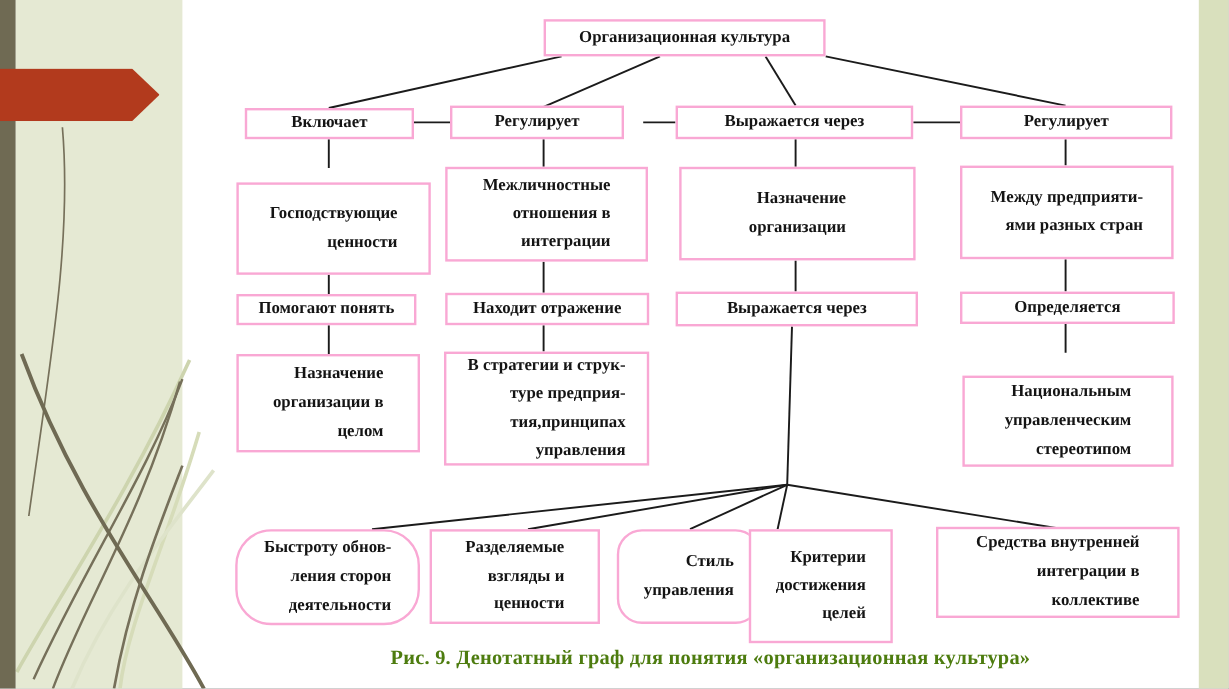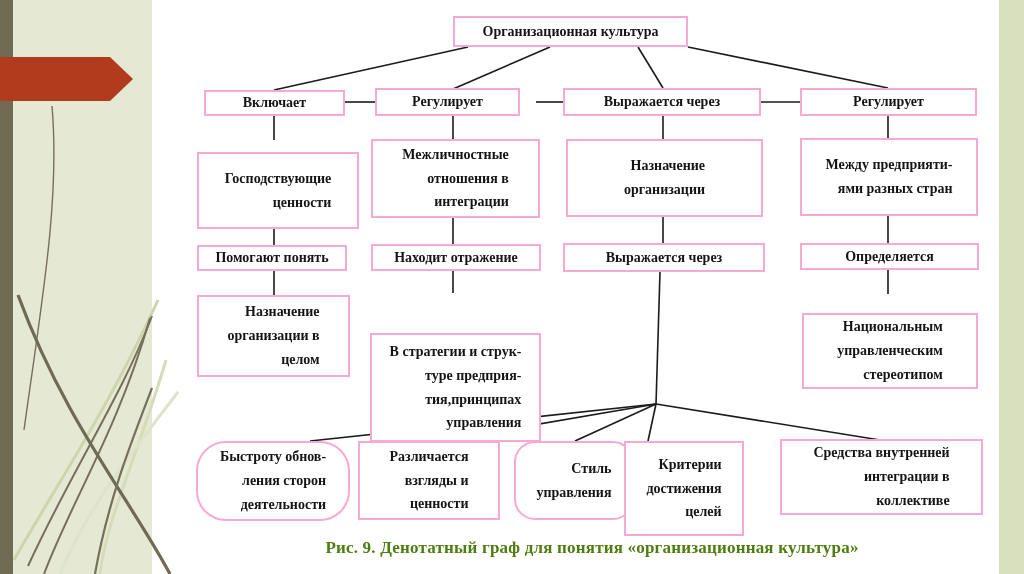--- a/index.html
+++ b/index.html
@@ -103,32 +103,32 @@
 ями разных стран</div>
 
     <div class="box slim" style="left:197px;top:245px;width:150px;height:26px;">Помогают понять</div>
     <div class="box slim" style="left:371px;top:244px;width:170px;height:27px;">Находит отражение</div>
     <div class="box slim" style="left:563px;top:243px;width:202px;height:29px;">Выражается через</div>
     <div class="box slim" style="left:800px;top:243px;width:179px;height:27px;">Определяется</div>
 
     <div class="box" style="left:197px;top:295px;width:153px;height:82px;">Назначение
 организации в
 целом</div>
-    <div class="box" style="left:370px;top:293px;width:171px;height:109px;margin-top:40px;">В стратегии и струк-
+    <div class="box" style="left:370px;top:293px;width:171px;height:95px;">В стратегии и струк-
 туре предприя-
 тия,принципах
 управления</div>
     <div class="box" style="left:802px;top:294px;width:176px;height:76px;margin-top:19px;">Национальным
 управленческим
 стереотипом</div>
 
     <div class="box" style="left:196px;top:441px;width:154px;height:80px;border-radius:30px;">Быстроту обнов-
 ления сторон
 деятельности</div>
-    <div class="box" style="left:358px;top:441px;width:142px;height:79px;">Различается
+    <div class="box" style="left:358px;top:441px;width:142px;height:79px;">Разделяемые
 взгляды и
 ценности</div>
     <div class="box" style="left:514px;top:441px;width:120px;height:79px;border-radius:21px;">Стиль
 управления</div>
     <div class="box" style="left:624px;top:441px;width:120px;height:95px;">Критерии
 достижения
 целей</div>
     <div class="box" style="left:780px;top:439px;width:203px;height:76px;">Средства внутренней
 интеграции в
 коллективе</div>

